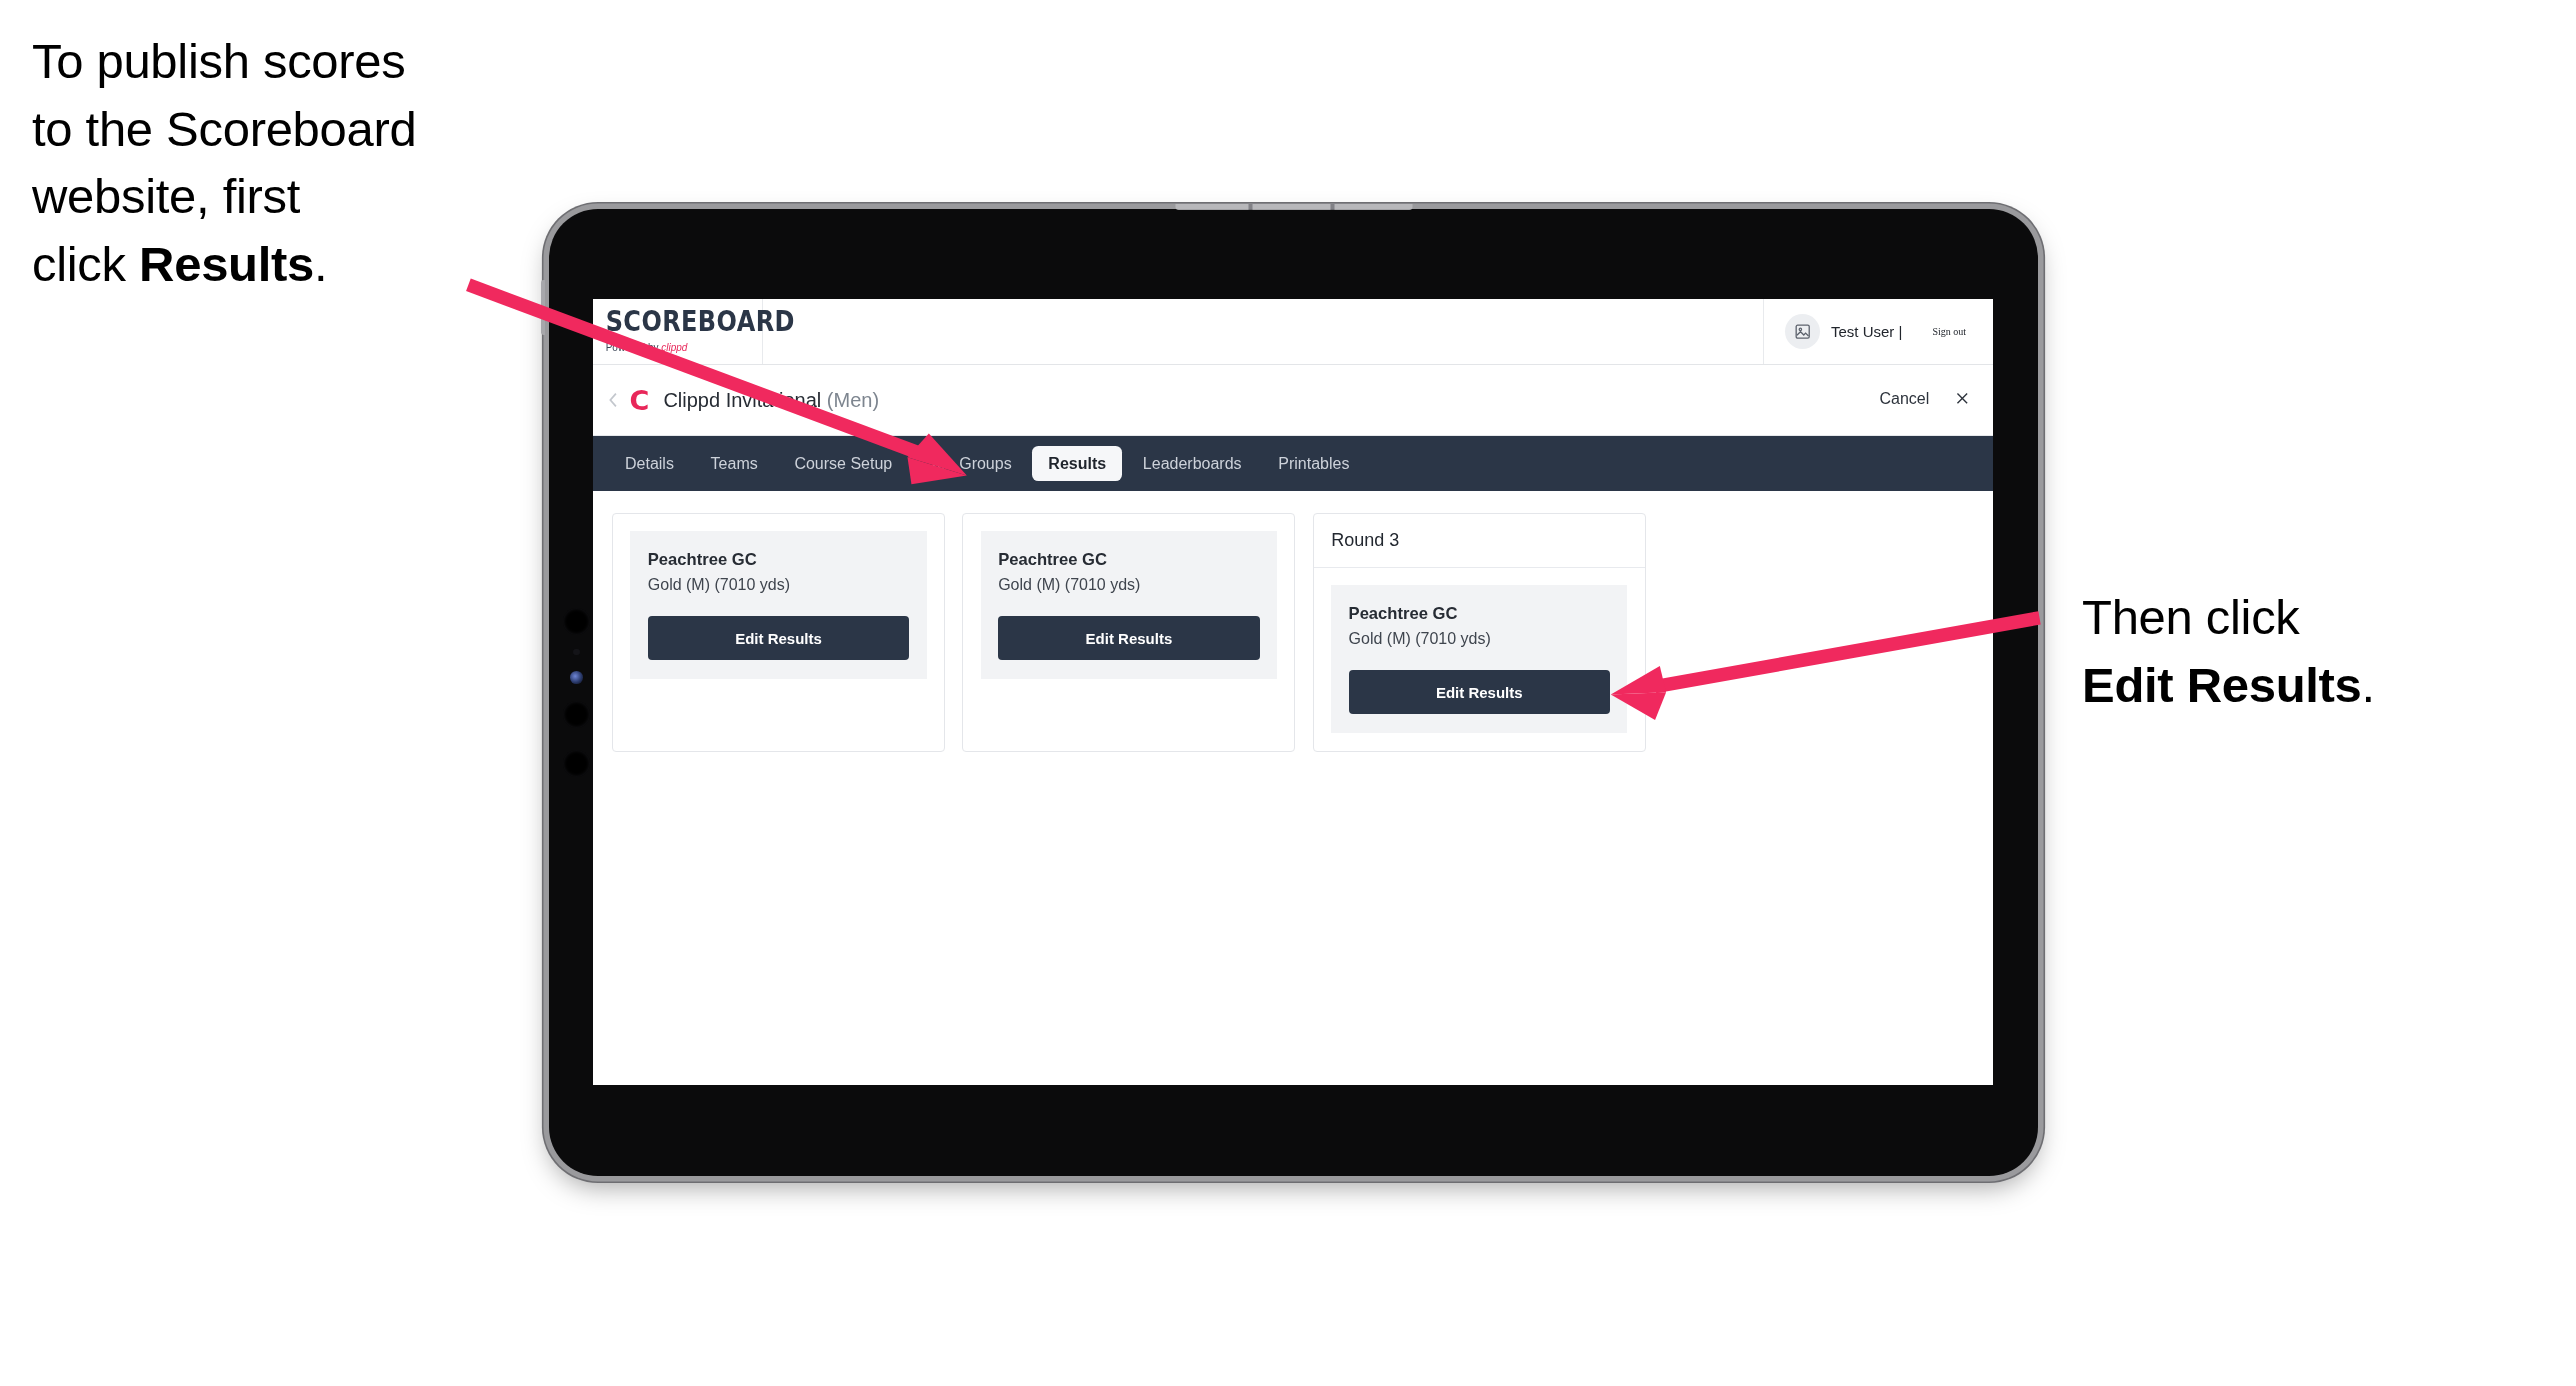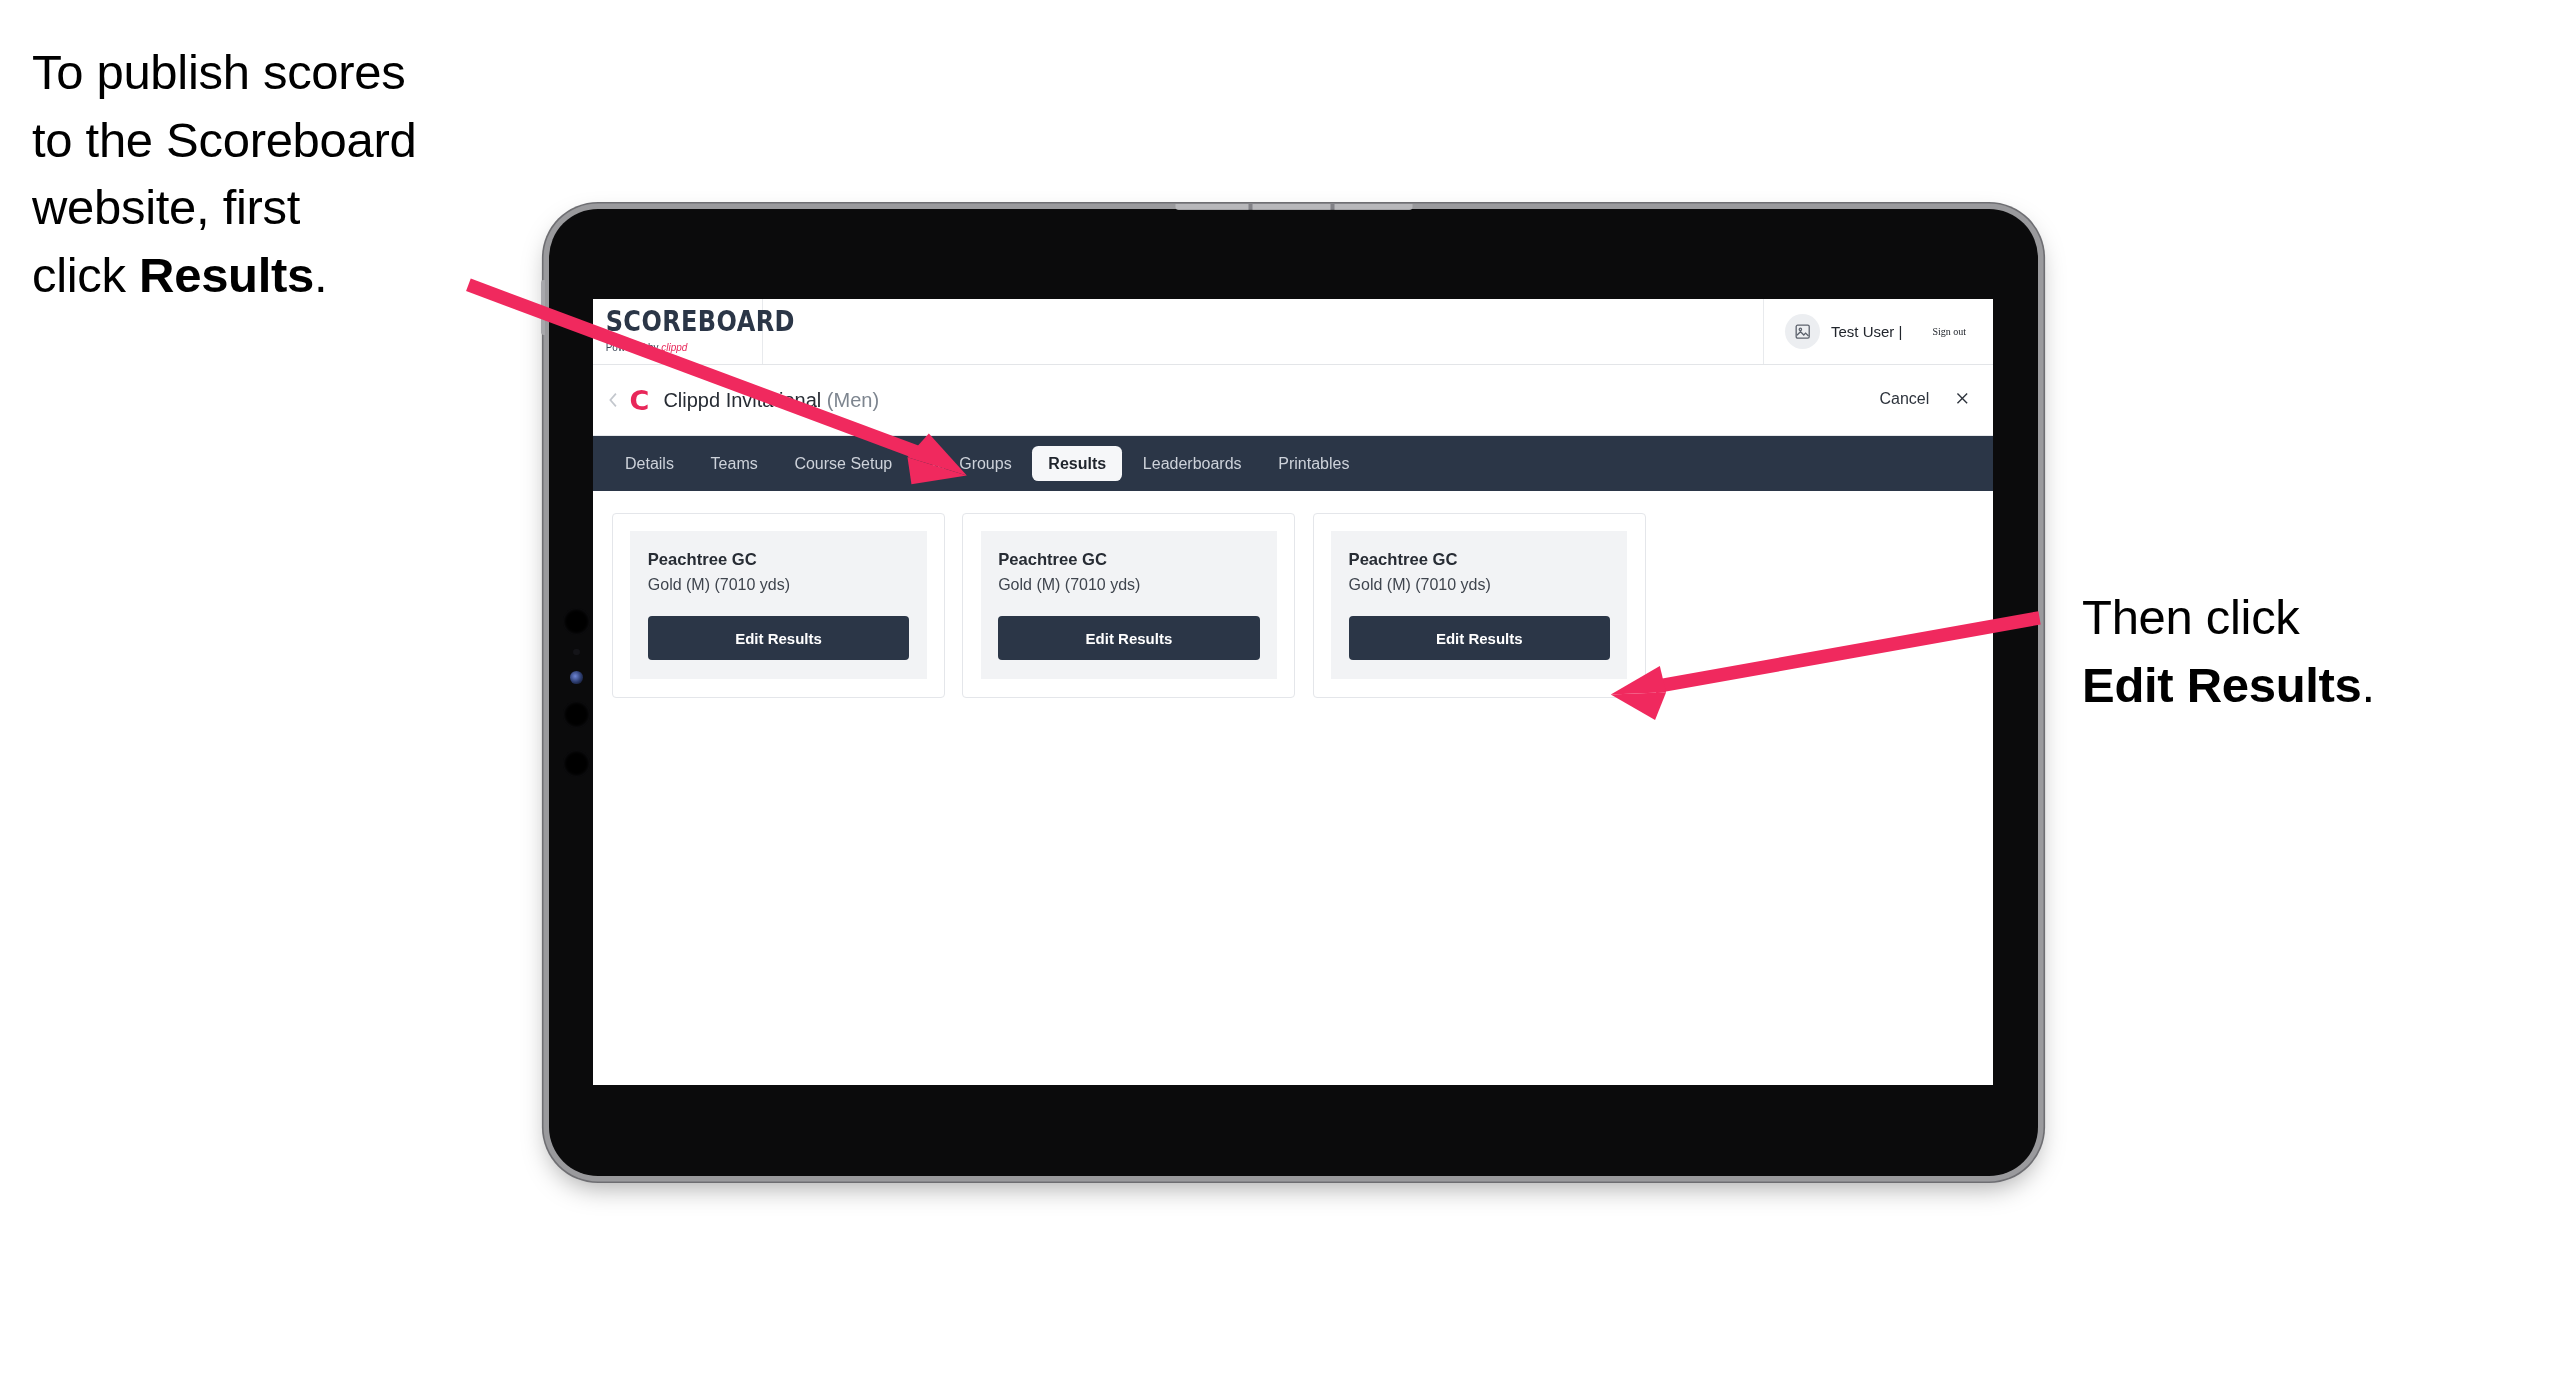--- a/index.html
+++ b/index.html
@@ -19,21 +19,21 @@
   .annot {
     position: absolute;
     color: #000000;
     font-family: "Liberation Sans", sans-serif;
     font-size: 49px;
     line-height: 1.38;
     letter-spacing: -0.3px;
     white-space: pre-line;
   }
   .annot b { font-weight: 700; }
-  #annot-left  { left: 32px;  top: 39px;  width: 554px; }
+  #annot-left  { left: 32px;  top: 28px;  width: 554px; }
   #annot-right { left: 2082px; top: 584px; width: 443px; }
 
   .arrow-layer {
     position: absolute;
     left: 0; top: 0;
     width: 2576px; height: 1386px;
     pointer-events: none;
     z-index: 60;
   }
 
@@ -430,20 +430,21 @@
         <div class="round-card-body">
           <div class="course-box">
             <div class="course-name">Peachtree GC</div>
             <div class="course-tee">Gold (M) (7010 yds)</div>
             <button class="edit-btn">Edit Results</button>
           </div>
         </div>
       </div>
 
       <div class="round-card">
+        <div class="round-card-head">Round 3</div>
         <div class="round-card-body">
           <div class="course-box">
             <div class="course-name">Peachtree GC</div>
             <div class="course-tee">Gold (M) (7010 yds)</div>
             <button class="edit-btn">Edit Results</button>
           </div>
         </div>
       </div>
 
     </div>

